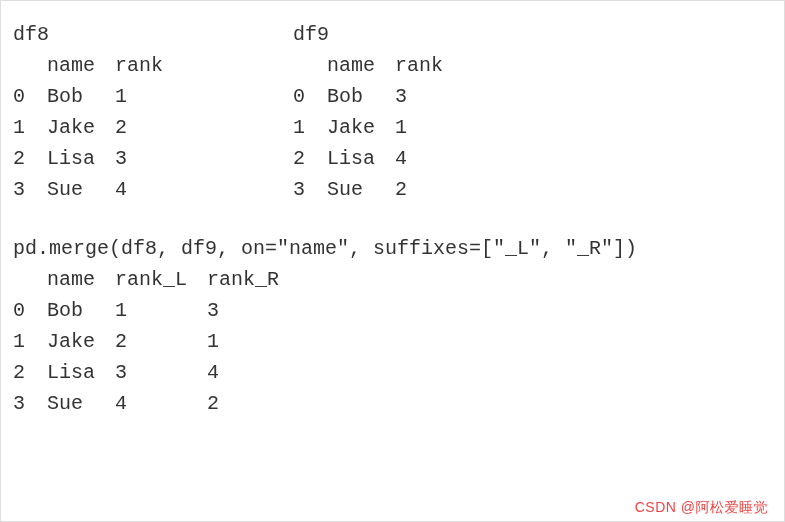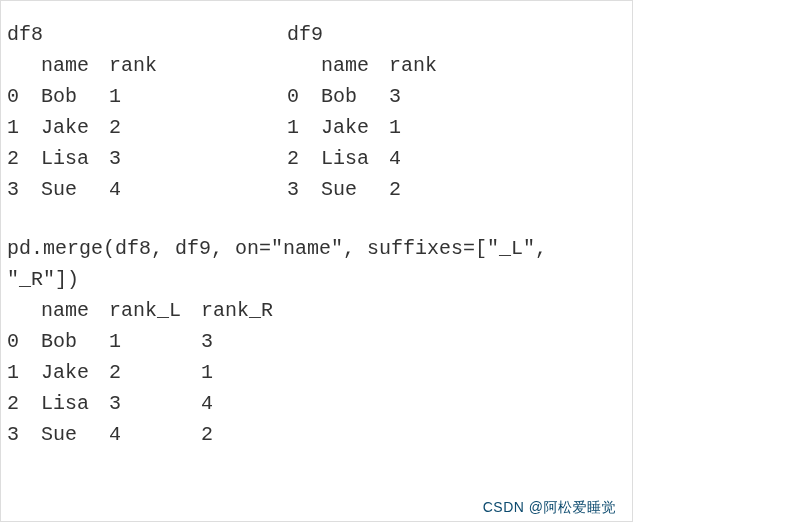--- a/index.html
+++ b/index.html
@@ -4,26 +4,26 @@
   <style>
     body {
       margin: 0;
       padding: 0;
       font-family: "Consolas", "Monaco", "Courier New", monospace;
       font-size: 20px;
       color: #333;
       background: #fff;
     }
     .outer {
-      width: 633px;
+      width: 785px;
       height: 522px;
       box-sizing: border-box;
       position: relative;
       border: 1px solid #ddd;
-      padding: 18px 6px;
+      padding: 18px 12px;
     }
     .section {
       margin-bottom: 28px;
       line-height: 1.55;
     }
     
     .df-label-row {
       display: flex;
     }
     .df-label {
@@ -50,21 +50,21 @@
     }
     .codeline {
       line-height: 1.55;
       margin-bottom: 0;
     }
     .watermark {
       position: absolute;
       bottom: 4px;
       right: 16px;
       font-size: 14px;
-      color: #0c4a6e;
+      color: #ef4444;
       font-family: sans-serif;
       letter-spacing: 0.5px;
     }
   </style>
 </head>
 <body>
 
 <div class="outer">
 
   <div class="section">

